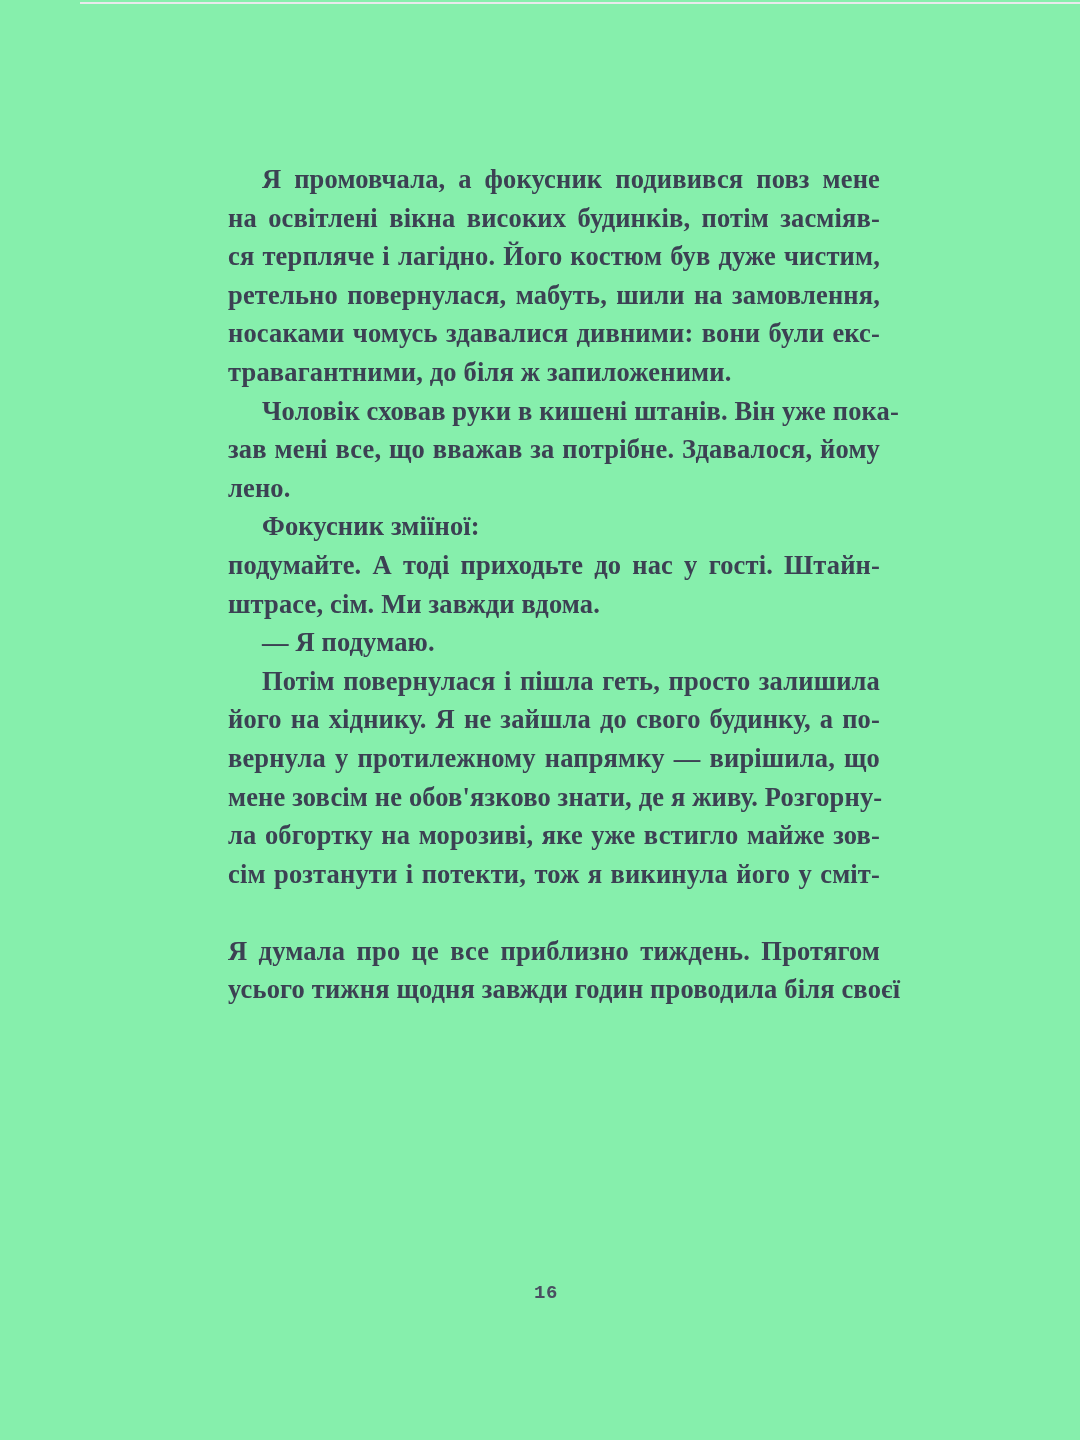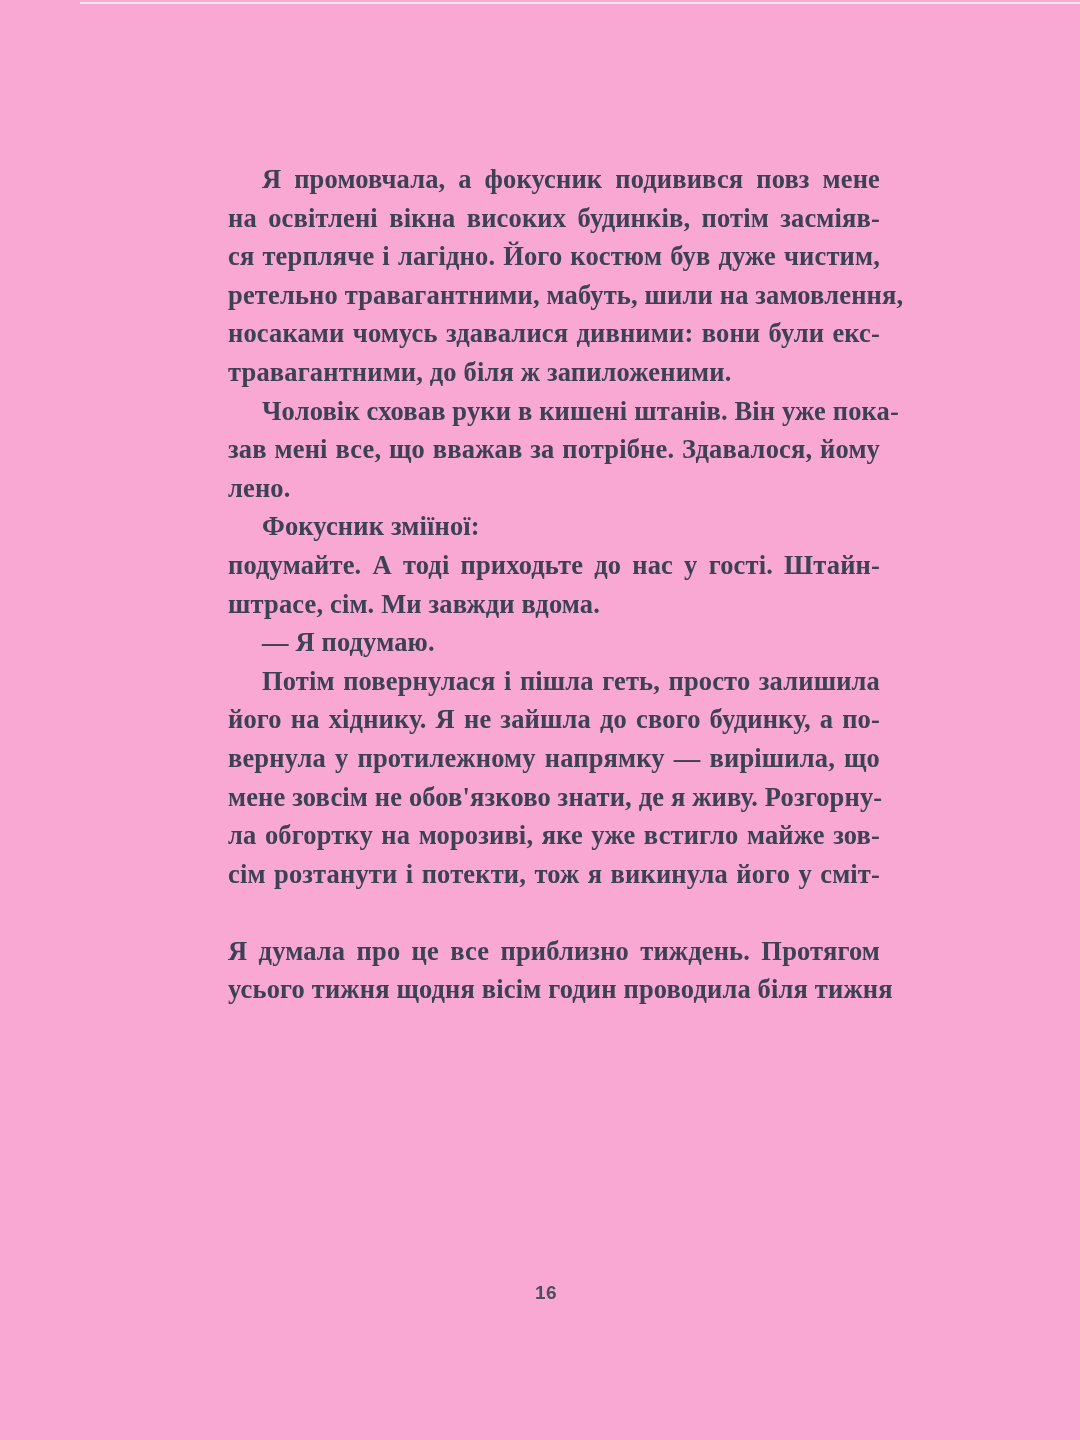--- a/index.html
+++ b/index.html
@@ -5,21 +5,21 @@
 <style>
   html, body {
     margin: 0;
     padding: 0;
     background: #ffffff;
   }
   .page {
     position: relative;
     width: 1080px;
     height: 1440px;
-    background: #f9a8d4;
+    background: #86efac;
     overflow: hidden;
     font-family: "Liberation Serif", "DejaVu Serif", serif;
   }
   .scan-edge {
     position: absolute;
     top: 2px;
     left: 80px;
     width: 1000px;
     height: 2px;
     background: #e9e9ec;
@@ -62,37 +62,37 @@
   .folio {
     position: absolute;
     left: 0;
     right: 0;
     top: 1282px;
     text-align: center;
     color: #4a4f61;
     font-size: 19px;
     font-weight: 600;
     letter-spacing: 0.5px;
-    font-family: Liberation Sans, sans-serif;
+    font-family: Liberation Mono, monospace;
     margin-left: 12px;
   }
 </style>
 </head>
 <body>
 
 <div class="page">
 
   <div class="scan-edge"></div>
 
   <div class="text-block" id="text-block">
       <p class="para">
         <span class="ln j indent">Я промовчала, а фокусник подивився повз мене</span>
         <span class="ln j">на освітлені вікна високих будинків, потім засміяв-</span>
         <span class="ln j">ся терпляче і лагідно. Його костюм був дуже чистим,</span>
-        <span class="ln j">ретельно травагантними, мабуть, шили на замовлення,</span>
+        <span class="ln j">ретельно повернулася, мабуть, шили на замовлення,</span>
         <span class="ln j">носаками чомусь здавалися дивними: вони були екс-</span>
         <span class="ln last">травагантними, до біля ж запиложеними.</span>
       </p>
       <p class="para">
         <span class="ln j indent">Чоловік сховав руки в кишені штанів. Він уже пока-</span>
         <span class="ln j">зав мені все, що вважав за потрібне. Здавалося, йому</span>
         <span class="ln last">лено.</span>
       </p>
       <p class="para">
         <span class="ln last indent">Фокусник зміїної:</span>
@@ -108,19 +108,19 @@
         <span class="ln j indent">Потім повернулася і пішла геть, просто залишила</span>
         <span class="ln j">його на хіднику. Я не зайшла до свого будинку, а по-</span>
         <span class="ln j">вернула у протилежному напрямку — вирішила, що</span>
         <span class="ln j">мене зовсім не обов'язково знати, де я живу. Розгорну-</span>
         <span class="ln j">ла обгортку на морозиві, яке уже встигло майже зов-</span>
         <span class="ln j">сім розтанути і потекти, тож я викинула його у сміт-</span>
       </p>
       <div class="para-gap"></div>
       <p class="para">
         <span class="ln j">Я думала про це все приблизно тиждень. Протягом</span>
-        <span class="ln last">усього тижня щодня вісім годин проводила біля тижня</span>
+        <span class="ln last">усього тижня щодня завжди годин проводила біля своєї</span>
       </p>
     </div>
 
   <div class="folio">16</div>
 
 </div>
 
 </body></html>

